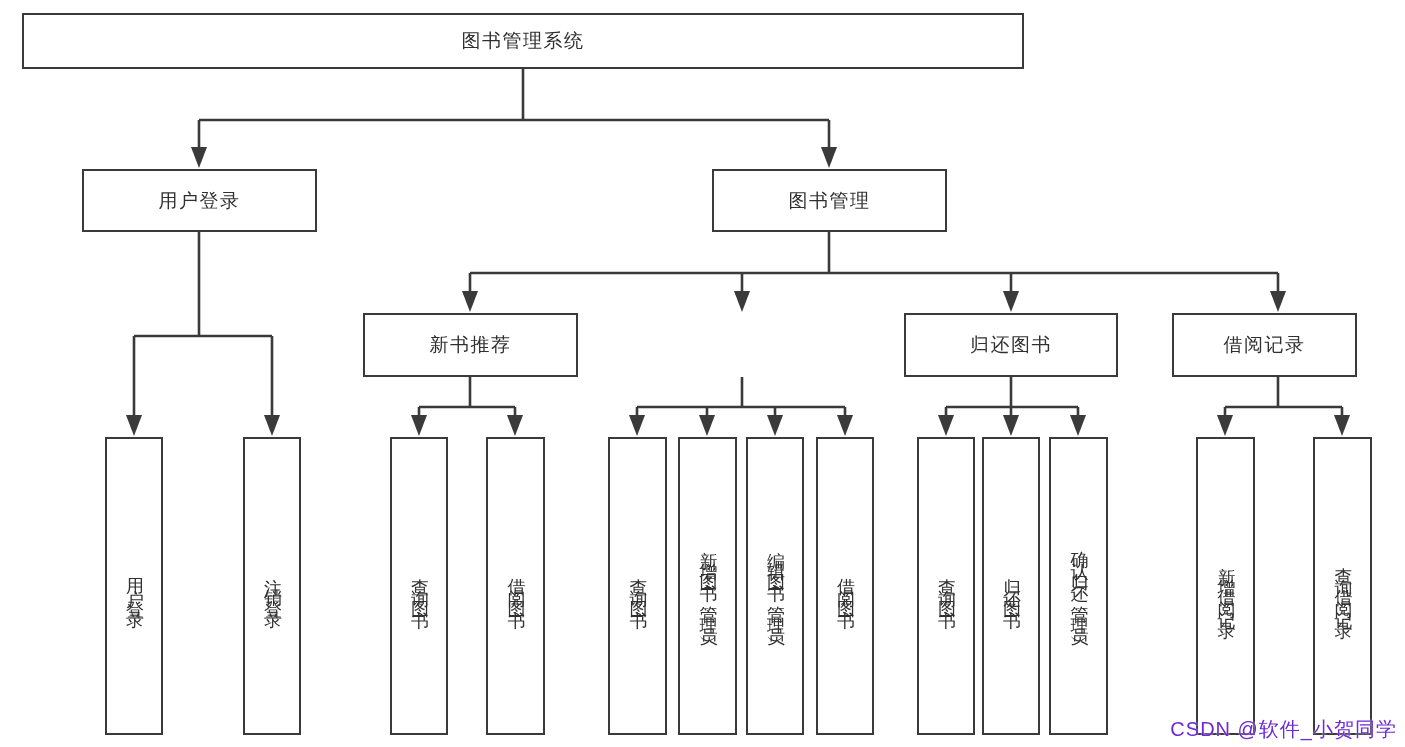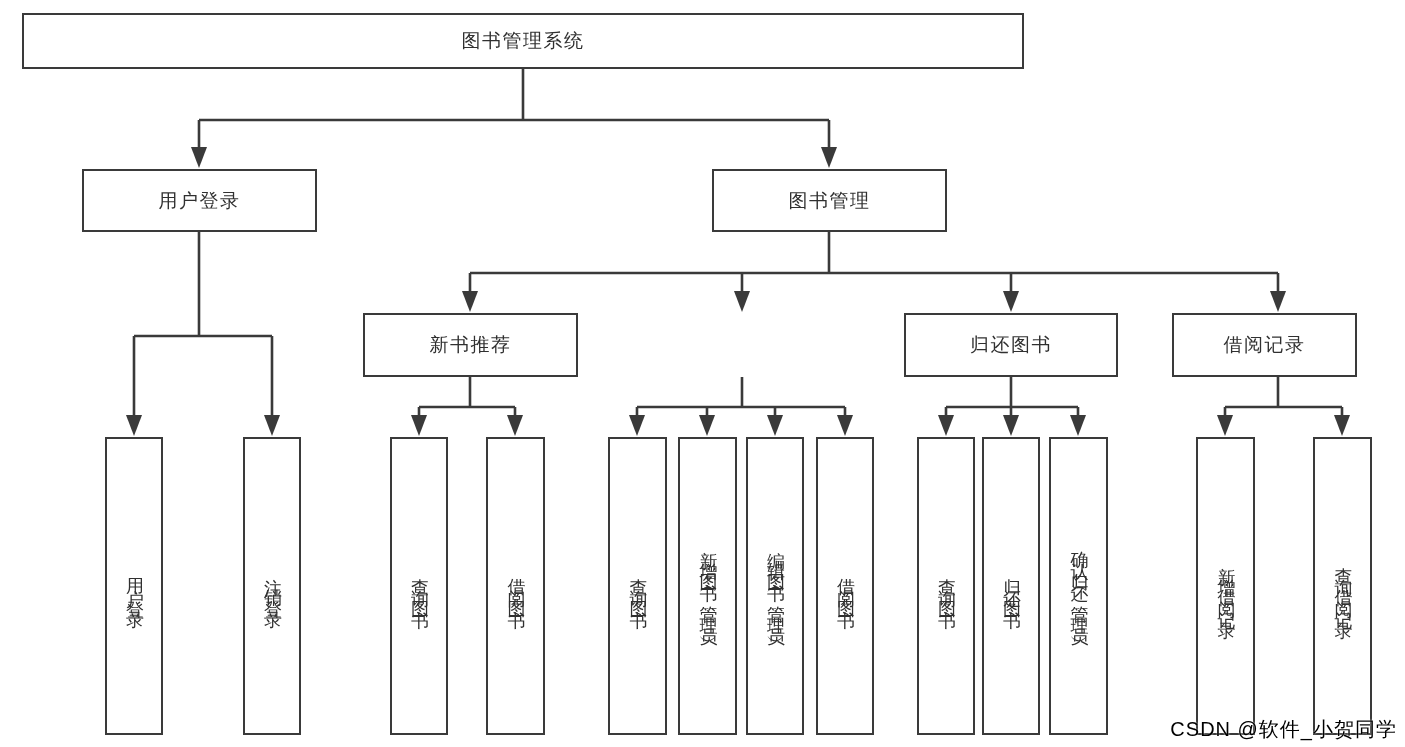--- a/index.html
+++ b/index.html
@@ -52,21 +52,21 @@
     font-size: 18px;
     line-height: 1.1;
     letter-spacing: 11px;
     white-space: nowrap;
   }
   .watermark {
     position: absolute;
     right: 8px;
     bottom: 4px;
     font-size: 20px;
-    color: #000000;
+    color: #6d28d9;
     letter-spacing: 1px;
     text-shadow: 0 0 2px #ffffff;
     z-index: 5;
     white-space: nowrap;
   }
 </style>
 </head>
 <body>
 
 <div class="stage">

